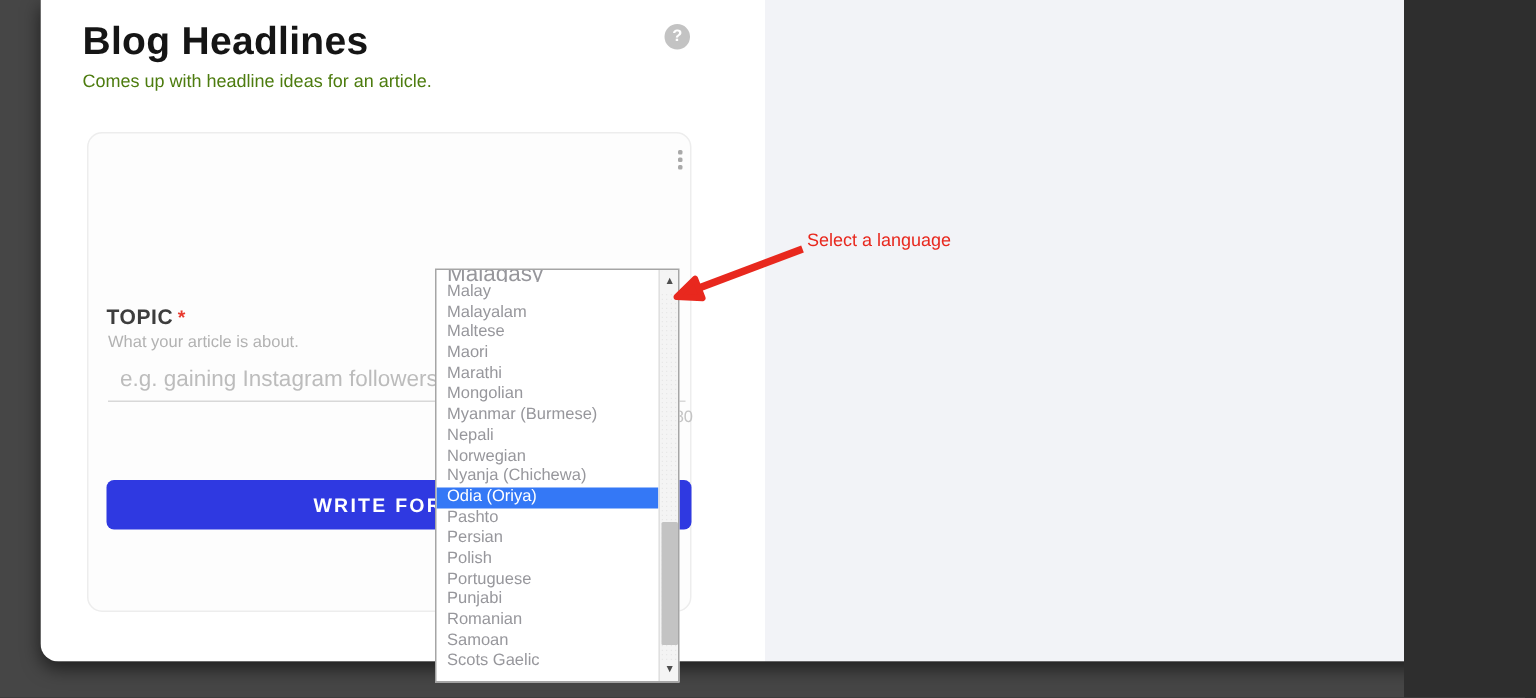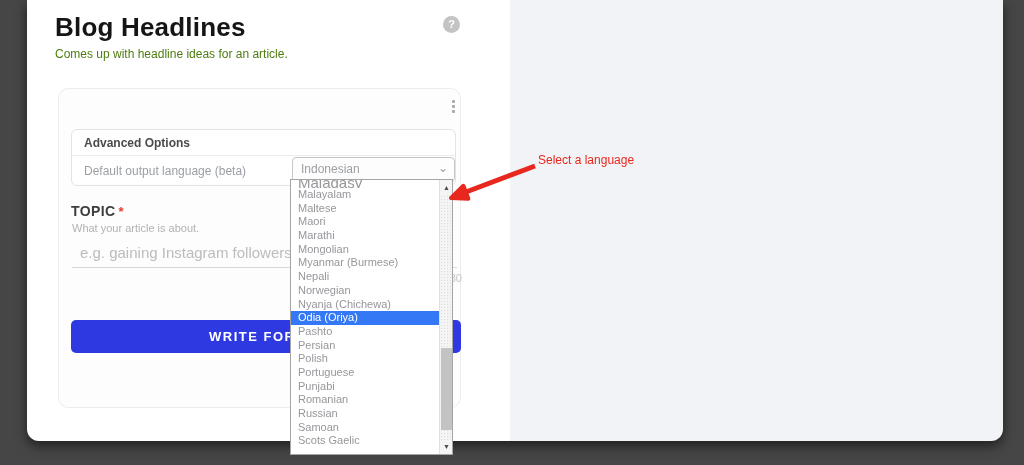--- a/index.html
+++ b/index.html
@@ -1,18 +1,18 @@
 <!DOCTYPE html>
 <html><head>
 <meta charset="utf-8">
 <style>
   * { box-sizing: border-box; margin: 0; padding: 0; }
   body { font-family: "Liberation Sans", sans-serif; background: #2e2e2e; }
   #stage {
-    position: relative; width: 1024px; height: 465px;
+    position: relative; width: 936px; height: 465px;
     background: #464646; overflow: hidden;
   }
   
   #window {
     position: absolute; left: 27px; top: 0; width: 976px; height: 441px;
     border-radius: 0 0 12px 12px; overflow: hidden;
     box-shadow: 0 5px 12px rgba(0,0,0,0.55);
   }
   #left-panel { position: absolute; left: 0; top: 0; width: 483px; height: 441px; background: #ffffff; }
   #right-panel { position: absolute; left: 483px; top: 0; width: 493px; height: 441px; background: #f2f3f7; }
@@ -134,66 +134,56 @@
       <div class="page-subtitle">Comes up with headline ideas for an article.</div>
       <div class="help-icon">?</div>
 
       <div class="card">
         <div class="kebab">
             <i></i>
             <i></i>
             <i></i>
           </div>
 
-        <div class="adv-box">
-          <div class="adv-heading">Advanced Options</div>
-          <div class="adv-row">
-            <div class="adv-label">Default output language (beta)</div>
-            <div class="lang-select">
-              <span>Indonesian</span>
-              <span class="chev">⌄</span>
-            </div>
-          </div>
-        </div>
 
         <div class="topic-label">
           <span>TOPIC</span><span class="topic-required">*</span>
         </div>
         <div class="topic-help">What your article is about.</div>
         <input class="topic-input" value="" placeholder="e.g. gaining Instagram followers quickly" style="">
         <div class="char-counter">0/80</div>
 
         <button class="submit-btn">WRITE FOR ME</button>
       </div>
     </div>
   </div>
 
   <div class="dropdown">
     <div class="dd-list">
       <div class="dd-partial">
         <span>Malagasy</span>
       </div>
 
+    <div class="dd-item">Malay</div>
         <div class="dd-item">Malayalam</div>
         <div class="dd-item">Maltese</div>
         <div class="dd-item">Maori</div>
         <div class="dd-item">Marathi</div>
         <div class="dd-item">Mongolian</div>
         <div class="dd-item">Myanmar (Burmese)</div>
         <div class="dd-item">Nepali</div>
         <div class="dd-item">Norwegian</div>
         <div class="dd-item">Nyanja (Chichewa)</div>
         <div class="dd-item selected">Odia (Oriya)</div>
         <div class="dd-item">Pashto</div>
         <div class="dd-item">Persian</div>
         <div class="dd-item">Polish</div>
         <div class="dd-item">Portuguese</div>
         <div class="dd-item">Punjabi</div>
         <div class="dd-item">Romanian</div>
-        <div class="dd-item">Russian</div>
         <div class="dd-item">Samoan</div>
         <div class="dd-item">Scots Gaelic</div>
       </div>
     <div class="dd-scrollbar">
       <div class="dd-scroll-btn up">▲</div>
       <div class="dd-thumb"></div>
       <div class="dd-scroll-btn down">▼</div>
     </div>
   </div>
 

